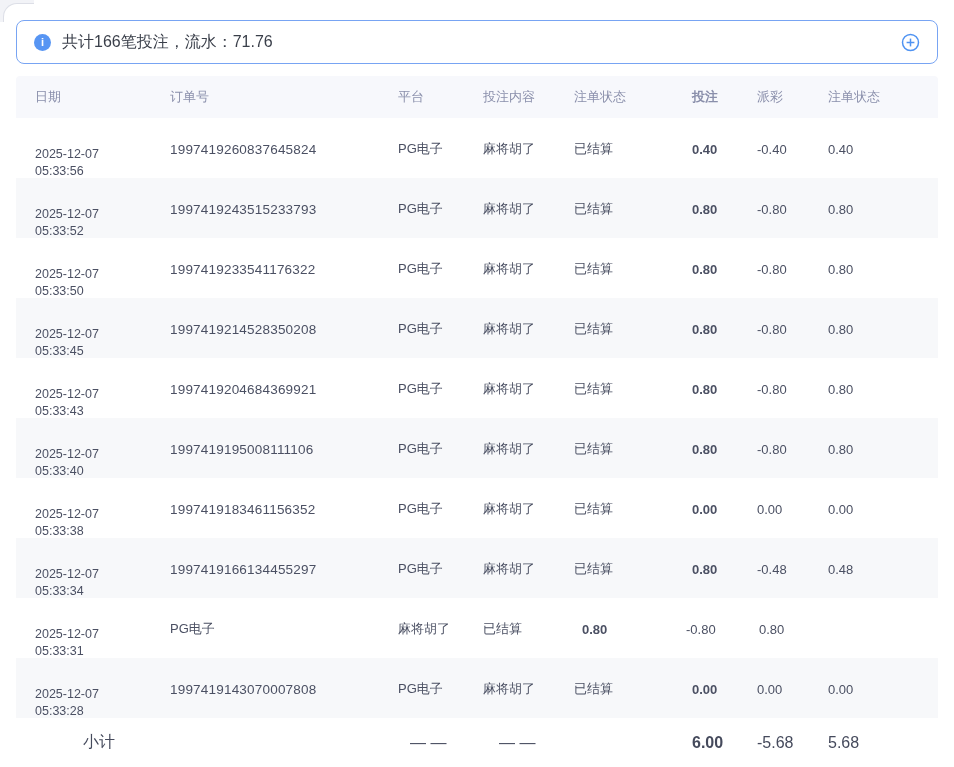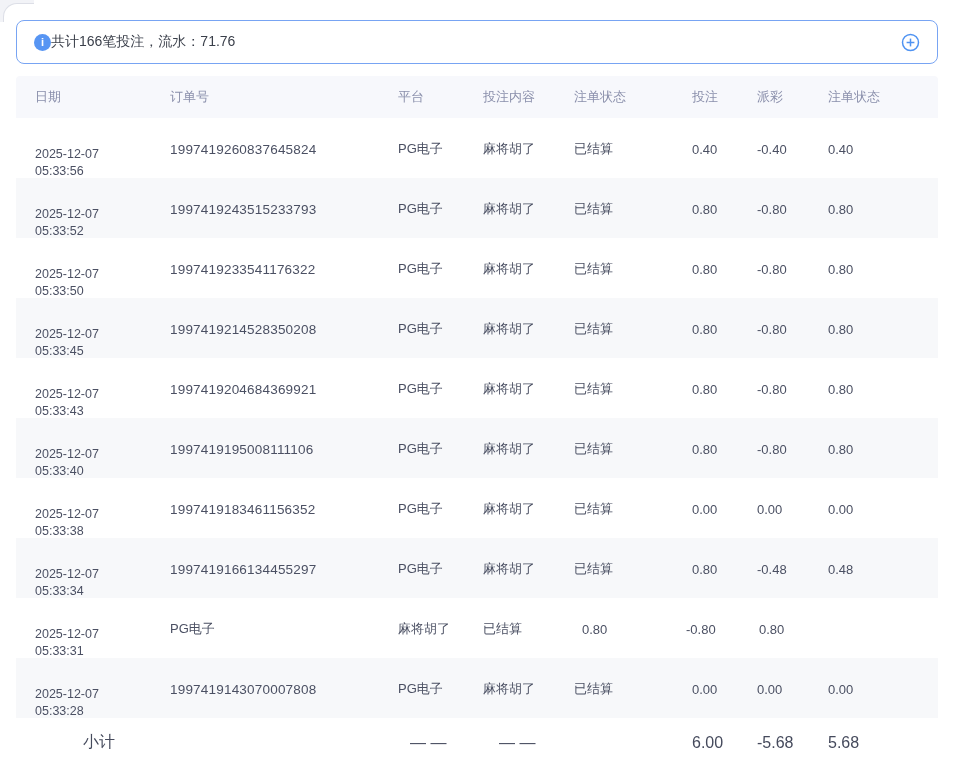--- a/index.html
+++ b/index.html
@@ -25,39 +25,39 @@
     position:absolute; left:16px; right:16px; top:20px; height:44px;
     border:1px solid #78a4f3; border-radius:8px; background:#ffffff;
     display:flex; align-items:center; padding:0 17px;
   }
   .info-icon {
     width:17px; height:17px; border-radius:50%; background:#5795f3;
     color:#ffffff; font-size:11px; font-weight:bold;
     display:flex; align-items:center; justify-content:center; flex:0 0 auto;
     line-height:1;
   }
-  .info-text { margin-left:0; font-size:14px; color:#3a3f4a; }
+  .info-text { margin-left:11px; font-size:16px; color:#3a3f4a; }
   .expand-btn { margin-left:auto; width:19px; height:19px; cursor:pointer; display:flex; }
 
   
   .table { position:absolute; left:16px; right:16px; top:76px; }
   .grid-row {
     display:grid;
     grid-template-columns:135px 228px 85px 91px 110px 71px 69px 1fr;
     padding-left:19px; align-items:center;
   }
   .thead {
     height:42px; background:#f7f8fc; border-radius:4px 4px 0 0;
     color:#8a8fab; font-size:13px;
   }
   .trow { height:60px; font-size:13px; color:#4b5063; background:#ffffff; }
   .trow.alt { background:#f7f8fa; }
   .cell-date { font-size:12.5px; line-height:17px;margin-top:28px; }
   .cell-order { font-size:13.5px; letter-spacing:.2px; }
-  .col-bet   { padding-left:8px; }
+  .col-bet   { padding-left:8px;font-weight:bold; }
   .col-pay   { padding-left:2px; }
   .col-valid { padding-left:4px; }
   .tfoot { height:49px; background:#ffffff; font-size:16px; color:#454a5c; }
   .tfoot .cell-label { padding-left:48px; }
   .tfoot .cell-dash-platform { padding-left:12px; color:#4b5063; }
   .tfoot .cell-dash-content  { padding-left:16px; color:#4b5063; }
 </style>
 </head>
 <body>
 

